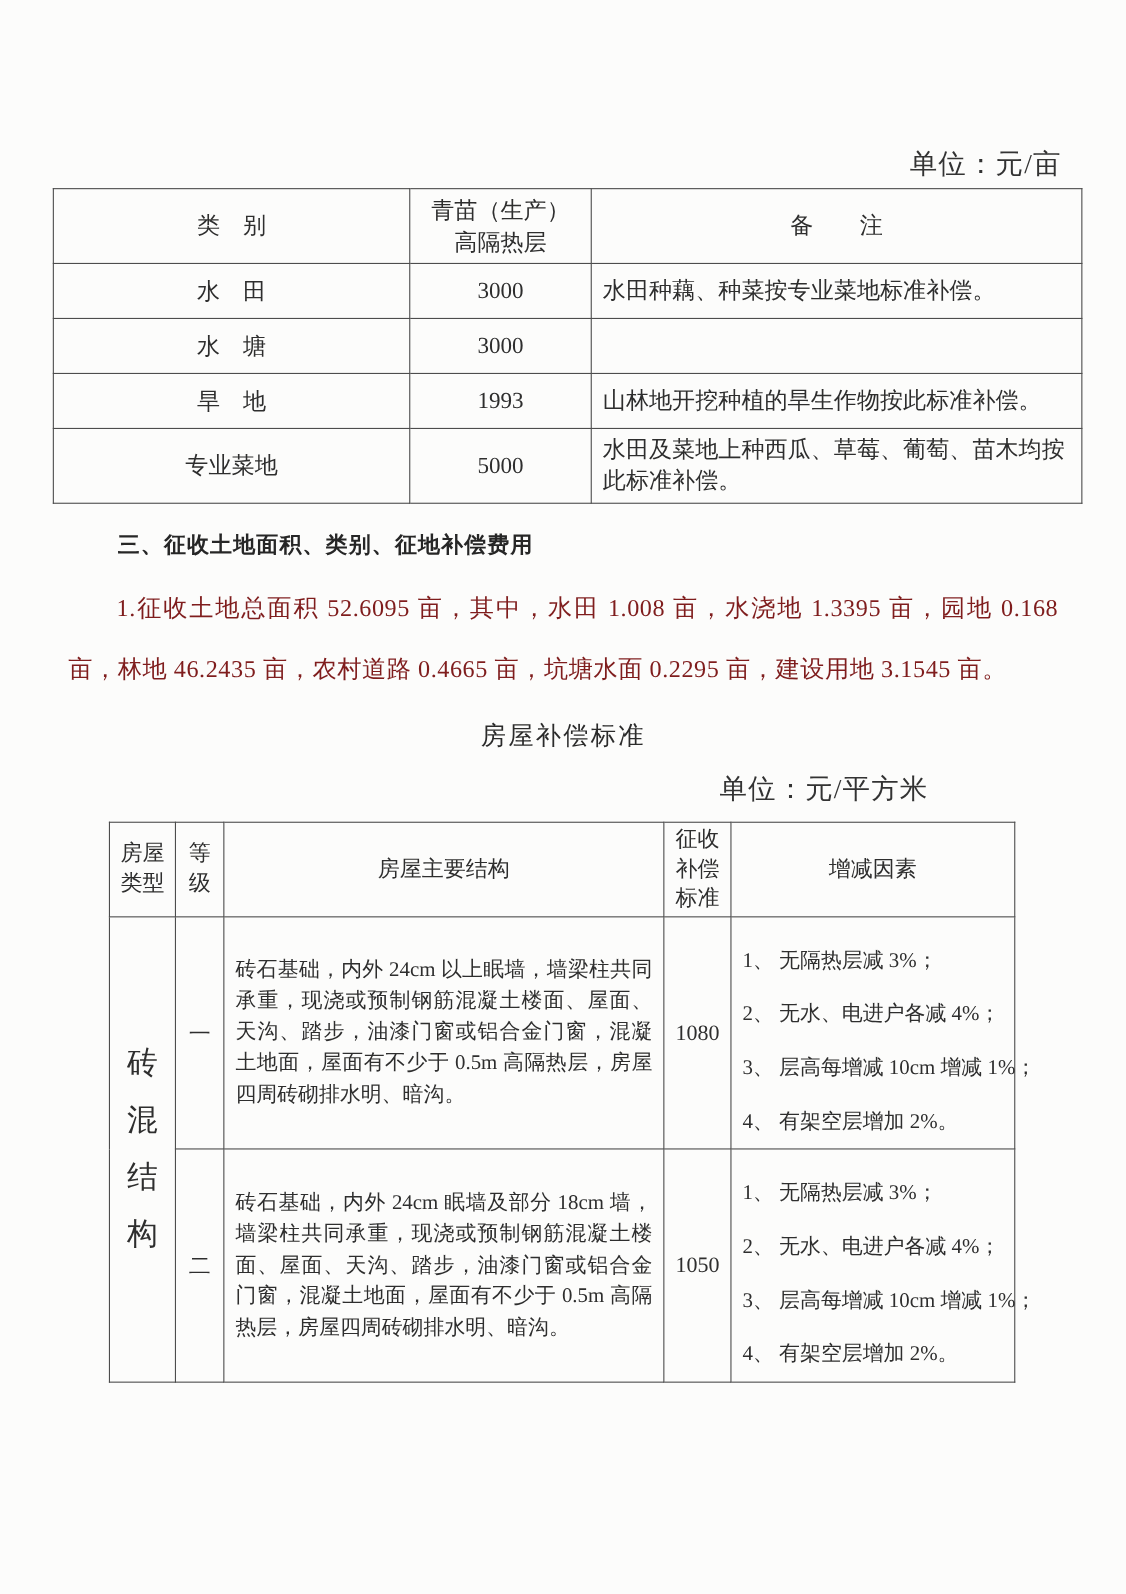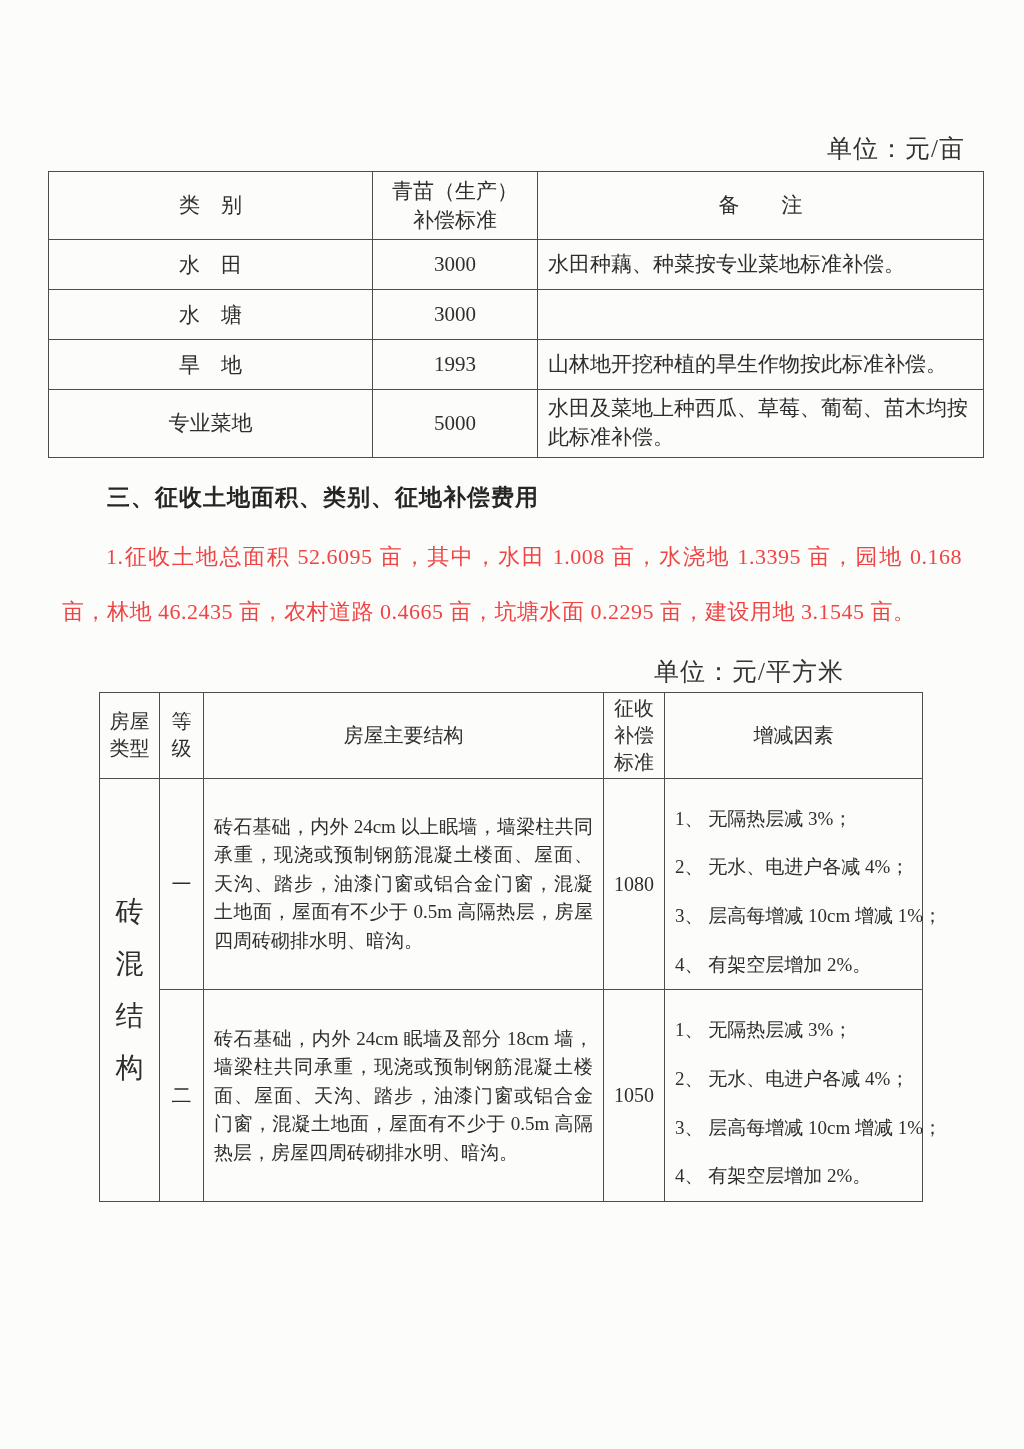--- a/index.html
+++ b/index.html
@@ -21,21 +21,21 @@
     text-align: right;
     color: #333;
   }
   .unit1 {
     width: 935px;
     margin: 132px 0 6px 48px;
     padding-right: 18px;
   }
   .unit2 {
     width: 823px;
-    margin: 16px 0 4px 99px;
+    margin: 16px 0 14px 99px;
     padding-right: 78px;
   }
   
   table {
     border-collapse: collapse;
     table-layout: fixed;
   }
   td, th {
     border: 1px solid #4d4d4d;
     font-weight: normal;
@@ -81,34 +81,34 @@
   }
   .t2 td.c-std { text-align: left; font-size: 20px; }
   .t2 td.c-fact { font-size: 19px; }
   .t2 .factor-line { line-height: 1.72; white-space: nowrap; margin-top: 16px; }
   .t2 tr.row-1 td { height: 134px; }
   .t2 tr.row-2 td { height: 161px; }
 
   
   .sec-heading {
     margin: 22px 60px 0 107px;
-    font-size: 23px;
+    font-size: 20px;
     font-weight: 700;
     letter-spacing: 1px;
     color: #262626;
   }
   .sec3-heading { margin-top: 24px; }
   .para {
     margin: 16px 62px 0 62px;
     font-size: 22px;
     line-height: 55px;
     text-indent: 2em;
     text-align: justify;
     letter-spacing: 0.5px;
-    color: #ef4444;
+    color: #7f1d1d;
   }
   .sub-title {
     margin-top: 18px;
     text-align: center;
     font-size: 23px;
     letter-spacing: 2px;
     color: #2b2b2b;
   }
 </style>
 </head>
@@ -120,21 +120,21 @@
 
   <table class="t1">
     <colgroup>
       <col class="col-cat">
         <col class="col-std">
         <col class="col-rem">
     </colgroup>
     <tbody>
         <tr>
       <th>类　别</th>
-      <th>青苗（生产）补偿标准</th>
+      <th>青苗（生产）高隔热层</th>
       <th>备　　注</th>
     </tr>
     <tr>
       <td class="c-cat">水　田</td>
       <td class="c-std">3000</td>
       <td class="c-rem">水田种藕、种菜按专业菜地标准补偿。</td>
     </tr>
     <tr>
       <td class="c-cat">水　塘</td>
       <td class="c-std">3000</td>
@@ -152,20 +152,21 @@
     </tr>
   </tbody>
     </table>
 
   <h2 class="sec-heading sec3-heading">三、征收土地面积、类别、征地补偿费用</h2>
 
   <p class="para">1.征收土地总面积 52.6095 亩，其中，水田 1.008 亩，水浇地 1.3395 亩，园地 0.168 亩，林地 46.2435 亩，农村道路 0.4665 亩，坑塘水面 0.2295 亩，建设用地 3.1545 亩。</p>
 
 
 
+  <div class="sub-title">房屋补偿标准</div>
 
   <div class="unit-label unit2">单位：元/平方米</div>
 
   <table class="t2">
     <colgroup>
       <col class="col-type">
         <col class="col-grade">
         <col class="col-struct">
         <col class="col-std">
         <col class="col-fact">

